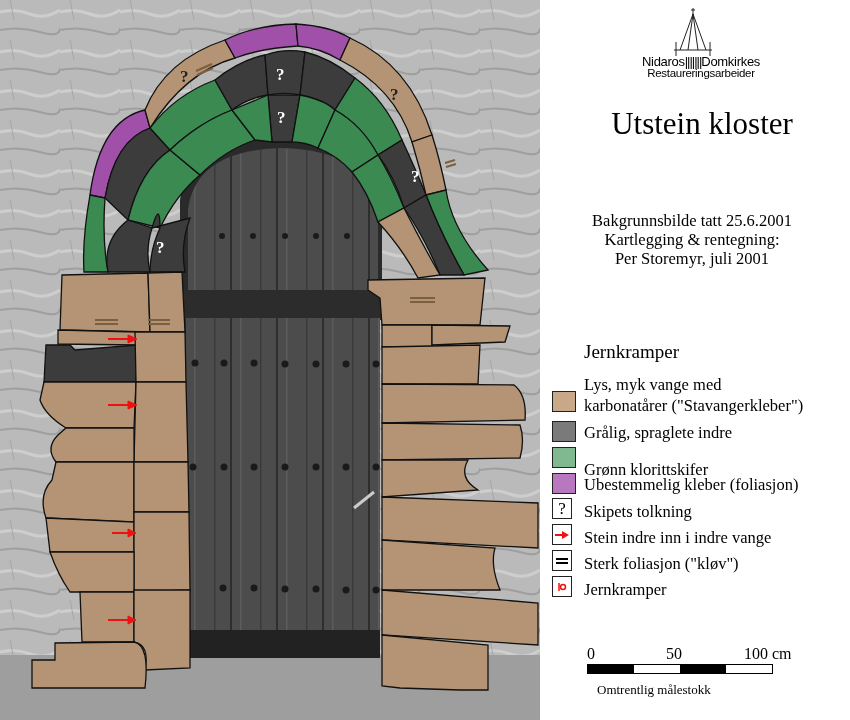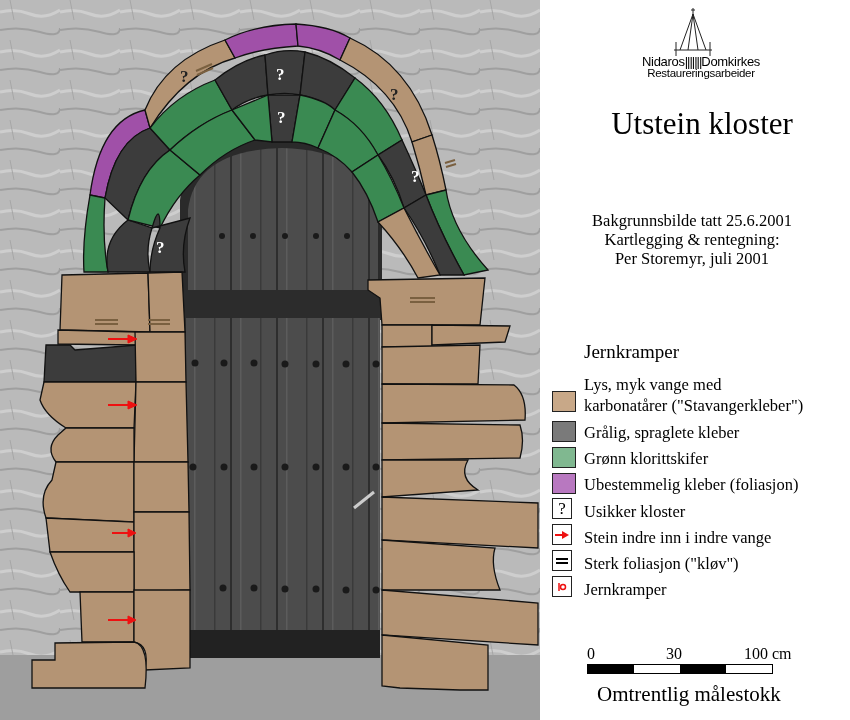--- a/index.html
+++ b/index.html
@@ -19,21 +19,21 @@
   .legend-item { position: absolute; left: 12px; height: 22px; }
   .swatch { position: absolute; left: 0; width: 24px; height: 21px; box-sizing: border-box; border: 1.3px solid #222; }
   .swatch.sym { background: #fff; display: flex; align-items: center; justify-content: center; font-size: 17px; }
   .legend-label { position: absolute; left: 32px; white-space: nowrap; font-size: 16.5px; line-height: 21px; }
   .scale { position: absolute; left: 47px; top: 645px; width: 200px; height: 60px; }
   .scale .lbl { position: absolute; top: 0; font-size: 16px; white-space: nowrap; }
   .scale .bar { position: absolute; top: 19px; left: 0; width: 186px; height: 10px; border: 1px solid #000; box-sizing: border-box; display: flex; }
   .scale .bar span { flex: 1; height: 100%; }
   .scale .bar .b { background: #000; }
   .scale .bar .w { background: #fff; }
-  .scale .cap { position: absolute; top: 37px; left: 10px; font-size: 21px; white-space: nowrap; }
+  .scale .cap { position: absolute; top: 37px; left: 10px; font-size: 13px; white-space: nowrap; }
   .qm { font-family: "Liberation Serif", serif; font-weight: bold; font-size: 17px; }
 </style>
 </head>
 <body>
 
 <div id="photo">
   <svg width="540" height="720" viewBox="0 0 540 720" xmlns="http://www.w3.org/2000/svg">
     <defs>
       <pattern id="wallTex" width="60" height="40" patternUnits="userSpaceOnUse">
         <rect width="60" height="40" fill="#b9b9b9"></rect>
@@ -232,33 +232,33 @@
 
   <div class="legend-title">Jernkramper</div>
 
   <div class="legend-item" style="top:374px;height:44px">
     <div class="swatch" style="top:17px;background:#c8a888"></div>
     <div class="legend-label" style="top:0">Lys, myk vange med</div>
     <div class="legend-label" style="top:21px">karbonatårer ("Stavangerkleber")</div>
   </div>
   <div class="legend-item" style="top:420px">
     <div class="swatch" style="top:1px;background:#7a7a7a"></div>
-    <div class="legend-label" style="top:2px">Grålig, spraglete kleber</div>
+    <div class="legend-label" style="top:2px">Grålig, spraglete indre</div>
   </div>
   <div class="legend-item" style="top:446px">
     <div class="swatch" style="top:1px;background:#80b890"></div>
-    <div class="legend-label" style="top:2px">Grønn klorittskifer</div>
+    <div class="legend-label" style="top:13px">Grønn klorittskifer</div>
   </div>
   <div class="legend-item" style="top:472px">
     <div class="swatch" style="top:1px;background:#b878c0"></div>
     <div class="legend-label" style="top:2px">Ubestemmelig kleber (foliasjon)</div>
   </div>
   <div class="legend-item" style="top:498px">
     <div class="swatch sym" style="top:0;width:20px">?</div>
-    <div class="legend-label" style="top:3px">Usikker kloster</div>
+    <div class="legend-label" style="top:3px">Skipets tolkning</div>
   </div>
   <div class="legend-item" style="top:524px">
     <div class="swatch sym" style="top:0;width:20px">
       <svg width="16" height="10" viewBox="0 0 16 10">
           <line x1="1" y1="5" x2="9" y2="5" stroke="#ee1111" stroke-width="2"></line>
           <polygon points="8,1 15,5 8,9" fill="#ee1111"></polygon>
         </svg>
     </div>
     <div class="legend-label" style="top:3px">Stein indre inn i indre vange</div>
   </div>
@@ -276,21 +276,21 @@
       <svg width="12" height="12" viewBox="0 0 12 12">
           <circle cx="7" cy="6" r="2.5" fill="none" stroke="#ee1111" stroke-width="1.5"></circle>
           <line x1="3" y1="2" x2="3" y2="10" stroke="#ee1111" stroke-width="1.5"></line>
         </svg>
     </div>
     <div class="legend-label" style="top:3px">Jernkramper</div>
   </div>
 
   <div class="scale">
     <span class="lbl" style="left:0">0</span>
-    <span class="lbl" style="left:79px">30</span>
+    <span class="lbl" style="left:79px">50</span>
     <span class="lbl" style="left:157px">100 cm</span>
     <div class="bar">
       <span class="b"></span>
         <span class="w"></span>
         <span class="b"></span>
         <span class="w"></span>
     </div>
     <div class="cap">Omtrentlig målestokk</div>
   </div>
 </div>

